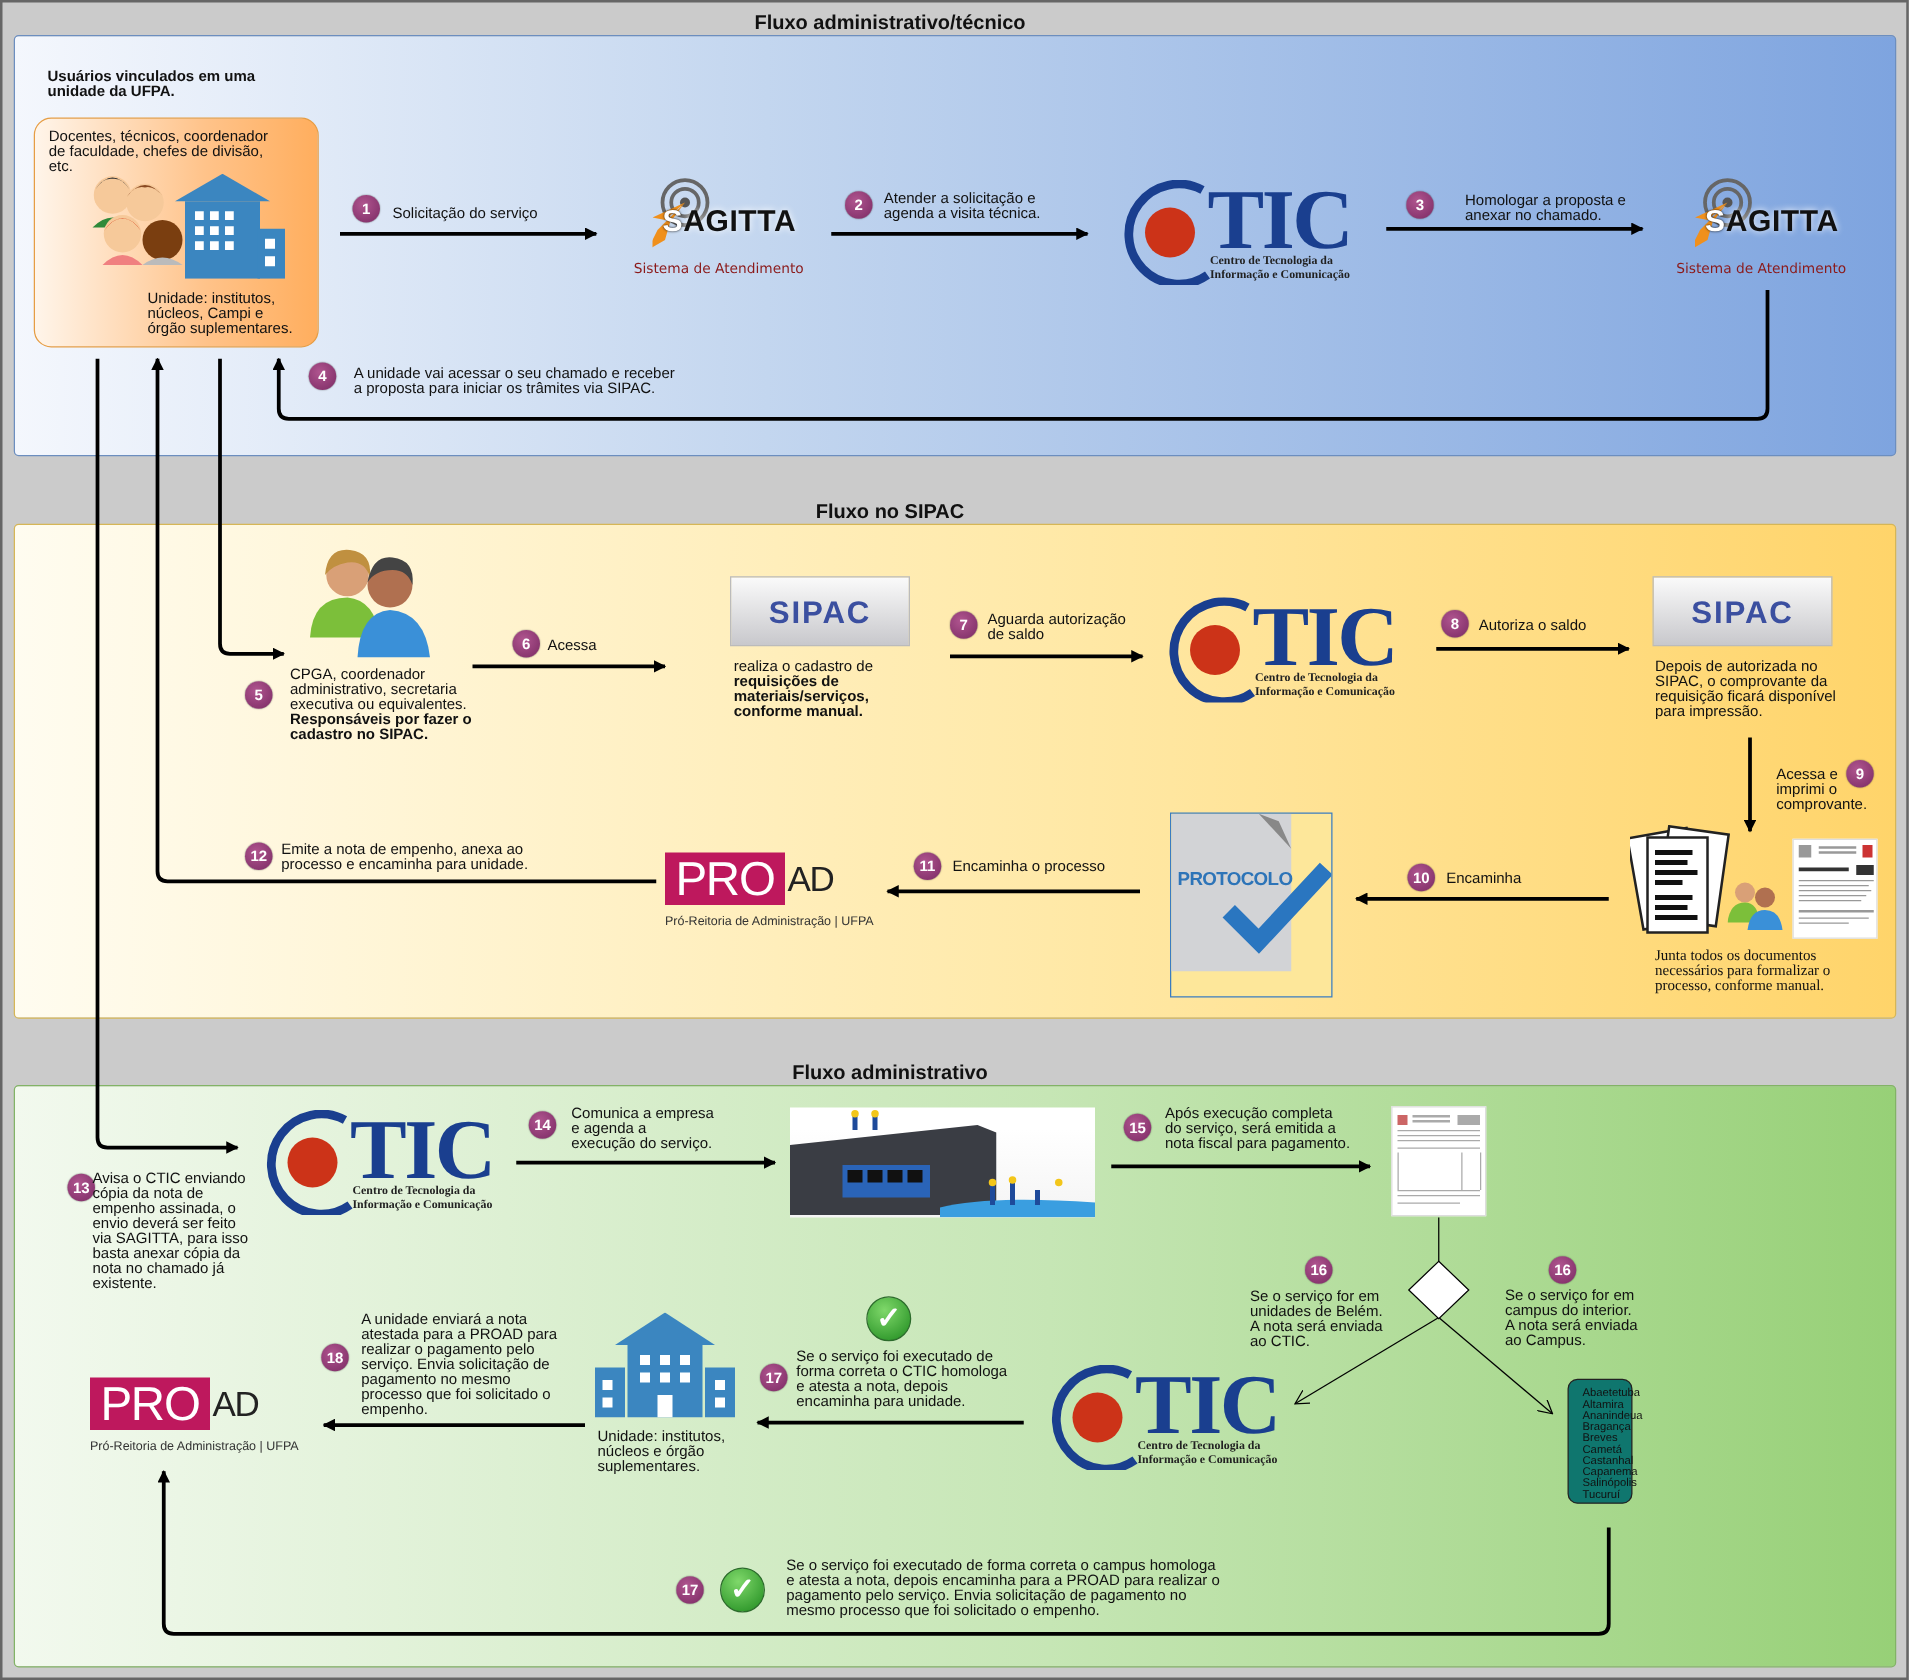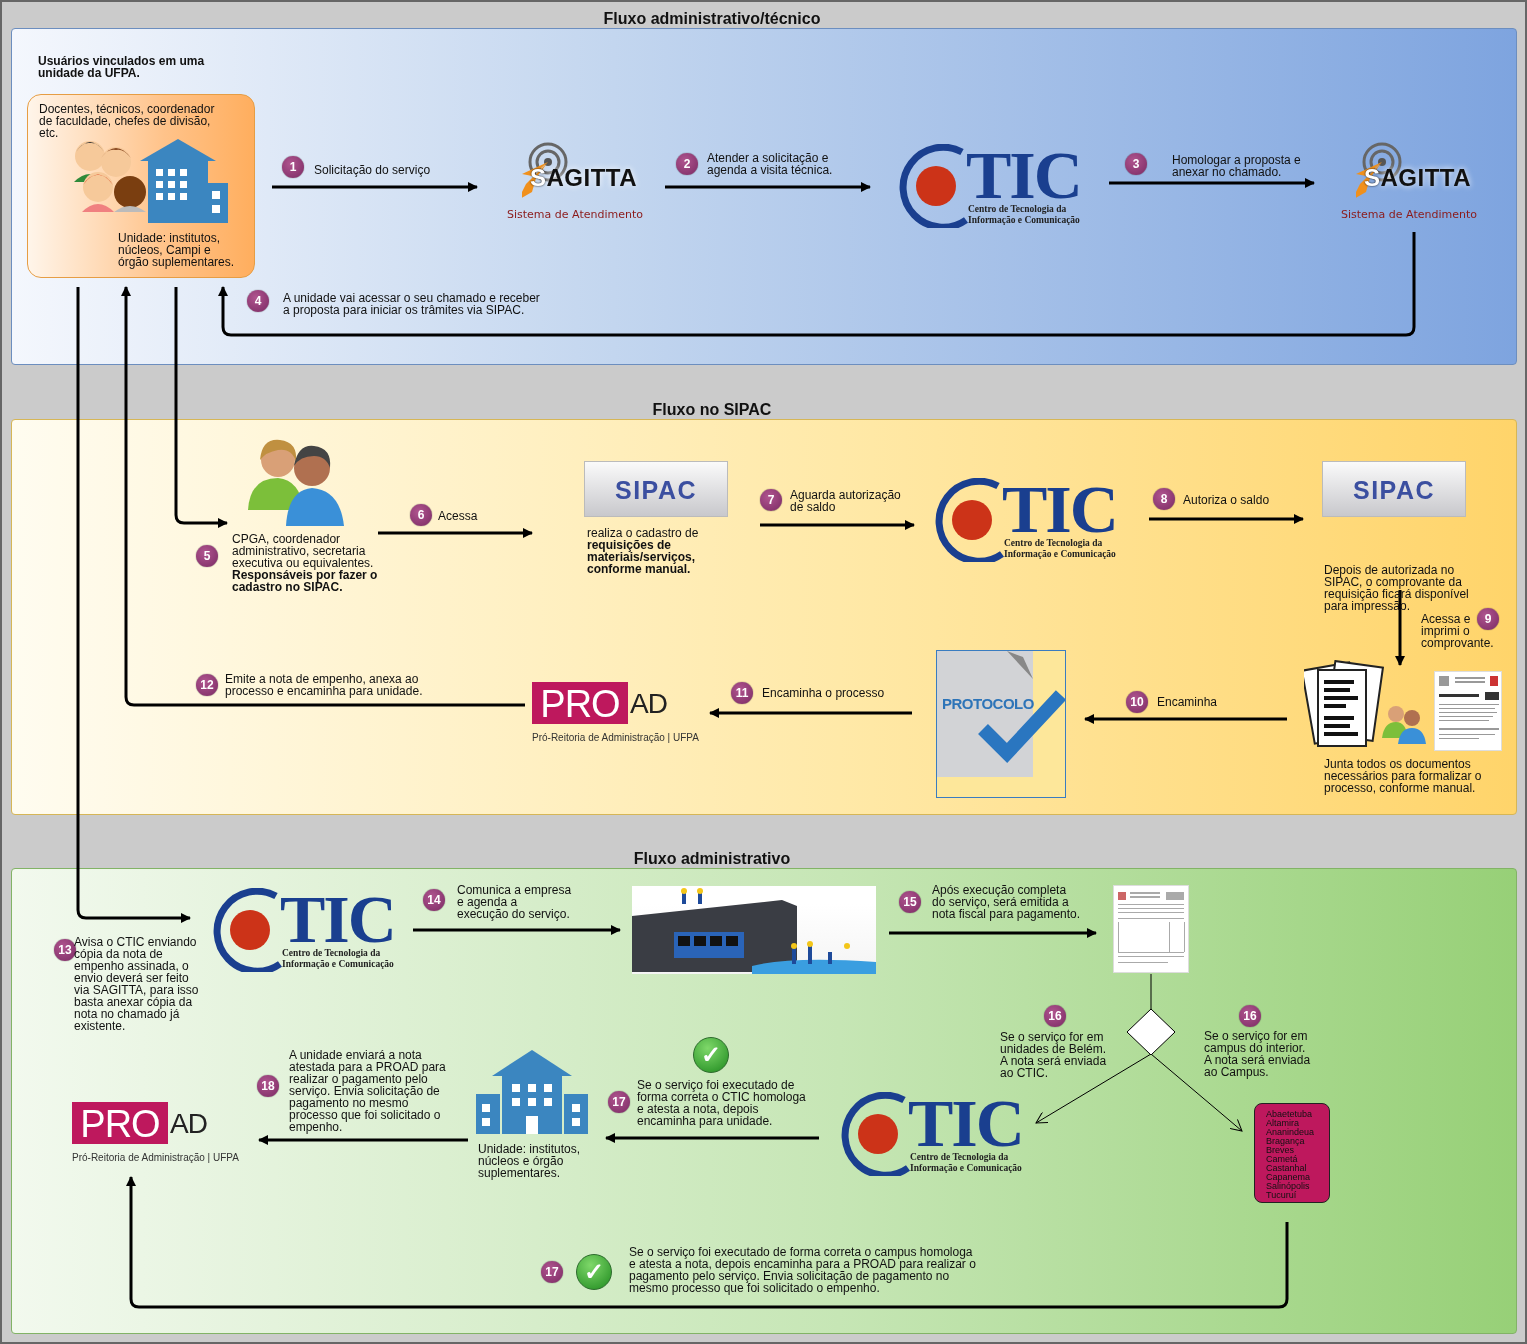--- a/index.html
+++ b/index.html
@@ -22,21 +22,21 @@
   .ctic .c1,.ctic .c2{position:absolute;left:80px;font-family:"Liberation Serif",serif;font-size:9.5px;font-weight:bold;color:#222;white-space:nowrap;}
   .ctic .c1{top:60px;} .ctic .c2{top:71px;}
   .sipac{position:absolute;width:144px;height:56px;background:linear-gradient(#fafafa,#c8c8cc);border:1px solid #bbb;text-align:center;line-height:56px;font-size:25px;font-weight:bold;color:#3b4fa0;letter-spacing:1.5px;}
   .proad{position:absolute;width:170px;height:60px;}
   .proad .pro{position:absolute;left:0;top:0;width:96px;height:42px;background:#be185d;color:#fff;font-size:38px;line-height:44px;text-align:center;letter-spacing:-1px;}
   .proad .ad{position:absolute;left:98px;top:0;font-size:28px;line-height:44px;color:#222;letter-spacing:-1px;text-align:center;}
   .proad .sub{position:absolute;left:0;top:50px;font-size:10px;color:#333;white-space:nowrap;}
   .protocolo{position:absolute;left:934px;top:648px;width:130px;height:148px;border:1px solid #3a7cc0;background:#fde79a;overflow:hidden;}
   .protocolo .page{position:absolute;left:0;top:0;width:96px;height:126px;background:#d2d3d6;}
   .protocolo .lbl{position:absolute;left:5px;top:44px;font-size:15px;font-weight:bold;color:#2d74b8;letter-spacing:-0.5px;}
-  .campus-box{position:absolute;left:1252px;top:1101px;width:76px;height:100px;background:#be185d;border:1px solid #222;border-radius:8px;padding:6px 0 0 11px;}
+  .campus-box{position:absolute;left:1252px;top:1101px;width:52px;height:100px;background:#0f766e;border:1px solid #222;border-radius:8px;padding:6px 0 0 11px;}
   .campus-box div{font-size:9px;line-height:9px;color:#111;}
   .check{position:absolute;width:36px;height:36px;border-radius:50%;background:radial-gradient(circle at 40% 30%,#7fd86a,#1e8a1e);border:1px solid #2c6b2c;color:#fff;font-size:24px;text-align:center;line-height:34px;font-weight:bold;}
   .doc-img{position:absolute;background:#fff;border:1px solid #ddd;}
   .router-img{position:absolute;left:630px;top:884px;width:244px;height:88px;background:linear-gradient(180deg,#fff 0%,#fff 20%,#f4f4f4 100%);overflow:hidden;}
 </style>
 </head>
 <body>
 
 <div class="section-title" style="left:560px;top:8px;width:300px;">Fluxo administrativo/técnico</div>
 <div class="section-title" style="left:560px;top:399px;width:300px;">Fluxo no SIPAC</div>
@@ -226,21 +226,21 @@
   </svg>
   <div class="tic">TIC</div>
   <div class="c1">Centro de Tecnologia da</div>
   <div class="c2">Informação e Comunicação</div>
 </div>
 
 <div class="badge" style="left:1151px;top:486px;">8</div>
 <div class="txt" style="left:1181px;top:492px;">Autoriza o saldo</div>
 
 <div class="sipac" style="left:1320px;top:459px;">SIPAC</div>
-<div class="txt" style="left:1322px;top:525px;margin-top:37px;">
+<div class="txt" style="left:1322px;top:525px;">
   <div>Depois de autorizada no</div>
     <div>SIPAC, o comprovante da</div>
     <div>requisição ficará disponível</div>
     <div>para impressão.</div>
 </div>
 
 <div class="txt" style="left:1419px;top:611px;">
   <div>Acessa e</div>
     <div>imprimi o</div>
     <div>comprovante.</div>
@@ -280,21 +280,21 @@
         <rect x="4" y="36" width="56" height="1"></rect>
         <rect x="4" y="40" width="58" height="1"></rect>
         <rect x="4" y="44" width="54" height="1"></rect>
         <rect x="4" y="48" width="50" height="1"></rect>
         <rect x="4" y="56" width="60" height="2"></rect>
         <rect x="4" y="62" width="56" height="1"></rect>
         <rect x="4" y="66" width="40" height="1"></rect>
       </g>
     </svg>
 </div>
-<div class="txt" style="left:1322px;top:756px;">
+<div class="txt" style="left:1322px;top:756px;font-family:Liberation Serif, serif;">
   <div>Junta todos os documentos</div>
     <div>necessários para formalizar o</div>
     <div>processo, conforme manual.</div>
 </div>
 
 <div class="badge" style="left:1124px;top:689px;">10</div>
 <div class="txt" style="left:1155px;top:694px;">Encaminha</div>
 
 <div class="protocolo">
   <div class="page"></div>

